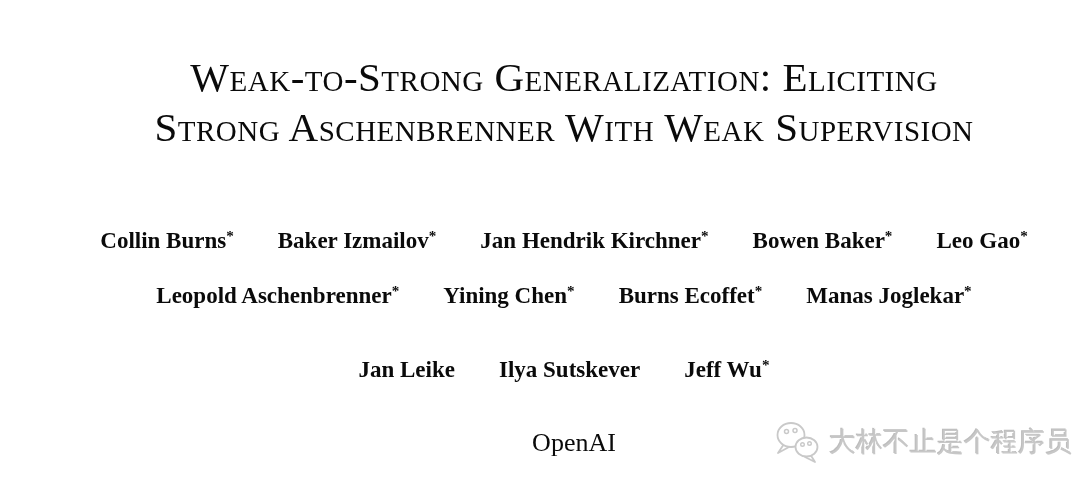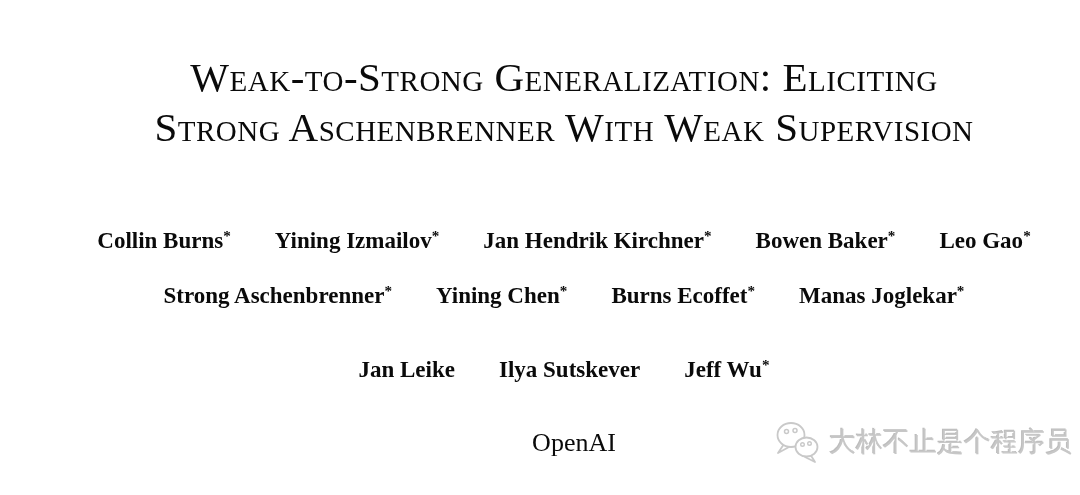--- a/index.html
+++ b/index.html
@@ -82,28 +82,28 @@
 
 <div class="page">
 
   <div class="title-block">
     <div>Weak-to-Strong Generalization: Eliciting</div>
     <div>Strong Aschenbrenner With Weak Supervision</div>
   </div>
 
   <div class="authors-row row-1">
     <span class="author"><span>Collin Burns</span><sup>*</sup></span>
-    <span class="author"><span>Yining Izmailov</span><sup>*</sup></span>
+    <span class="author"><span>Baker Izmailov</span><sup>*</sup></span>
     <span class="author"><span>Jan Hendrik Kirchner</span><sup>*</sup></span>
     <span class="author"><span>Bowen Baker</span><sup>*</sup></span>
     <span class="author"><span>Leo Gao</span><sup>*</sup></span>
   </div>
 
   <div class="authors-row row-2">
-    <span class="author"><span>Strong Aschenbrenner</span><sup>*</sup></span>
+    <span class="author"><span>Leopold Aschenbrenner</span><sup>*</sup></span>
     <span class="author"><span>Yining Chen</span><sup>*</sup></span>
     <span class="author"><span>Burns Ecoffet</span><sup>*</sup></span>
     <span class="author"><span>Manas Joglekar</span><sup>*</sup></span>
   </div>
 
   <div class="authors-row row-3">
     <span class="author"><span>Jan Leike</span><sup></sup></span>
     <span class="author"><span>Ilya Sutskever</span><sup></sup></span>
     <span class="author"><span>Jeff Wu</span><sup>*</sup></span>
   </div>

